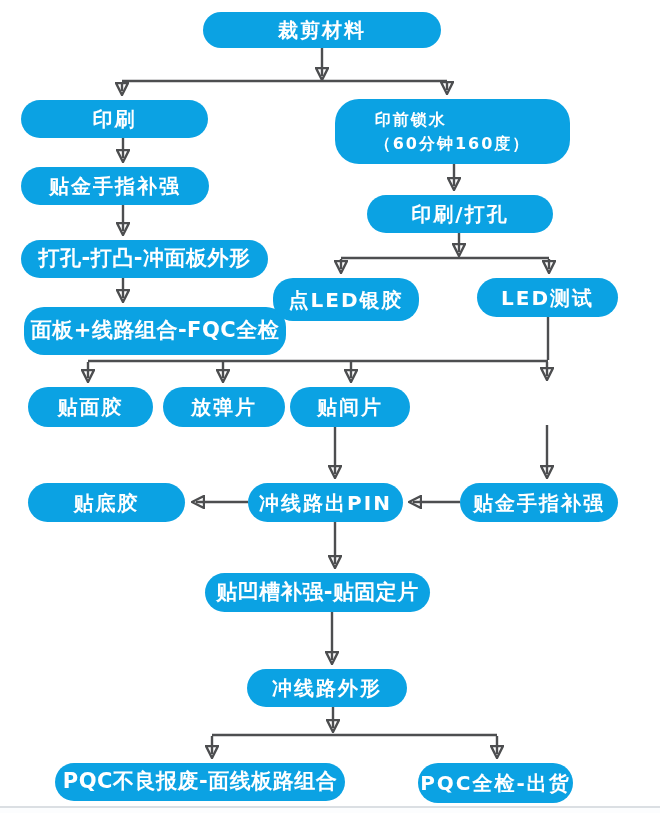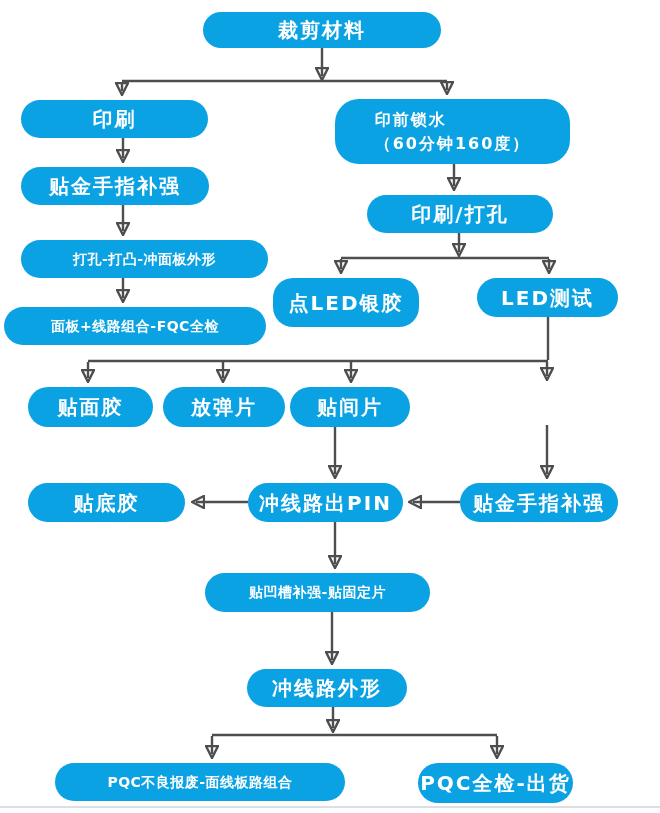--- a/index.html
+++ b/index.html
@@ -33,21 +33,21 @@
     font-weight: bold;
     font-size: 20px;
     letter-spacing: 2px;
     box-sizing: border-box;
   }
   .node .lbl {
     white-space: pre-line;
     text-align: center;
     line-height: 1.2;
   }
-  .node.long { letter-spacing: 0.5px; font-size: 14px; }
+  .node.long { letter-spacing: 0.5px; font-size: 21px; }
   .node.two-line { border-radius: 24px; }
   .node.two-line .lbl { text-align: left; line-height: 1.5; font-size: 16px; }
   .footer-strip {
     position: absolute;
     left: 0; top: 806px;
     width: 660px; height: 7px;
     border-top: 2px solid #dbdfe3;
     background: #fcfdfe;
   }
 </style>
@@ -113,29 +113,29 @@
   </div>
 
   <div class="node" style="left:21px;top:167px;width:188px;height:38px">
     <span class="lbl">贴金手指补强</span>
   </div>
 
   <div class="node long" style="left:21px;top:240px;width:247px;height:38px">
     <span class="lbl">打孔-打凸-冲面板外形</span>
   </div>
 
-  <div class="node long" style="left:4px;top:307px;width:262px;height:38px">
+  <div class="node long" style="left:24px;top:307px;width:262px;height:48px">
     <span class="lbl">面板+线路组合-FQC全检</span>
   </div>
 
   <div class="node" style="left:367px;top:195px;width:186px;height:38px">
     <span class="lbl">印刷/打孔</span>
   </div>
 
-  <div class="node" style="left:273px;top:278px;width:146px;height:49px">
+  <div class="node" style="left:273px;top:278px;width:146px;height:43px">
     <span class="lbl">点LED银胶</span>
   </div>
 
   <div class="node" style="left:477px;top:278px;width:141px;height:39px">
     <span class="lbl">LED测试</span>
   </div>
 
   <div class="node" style="left:28px;top:387px;width:125px;height:40px">
     <span class="lbl">贴面胶</span>
   </div>

